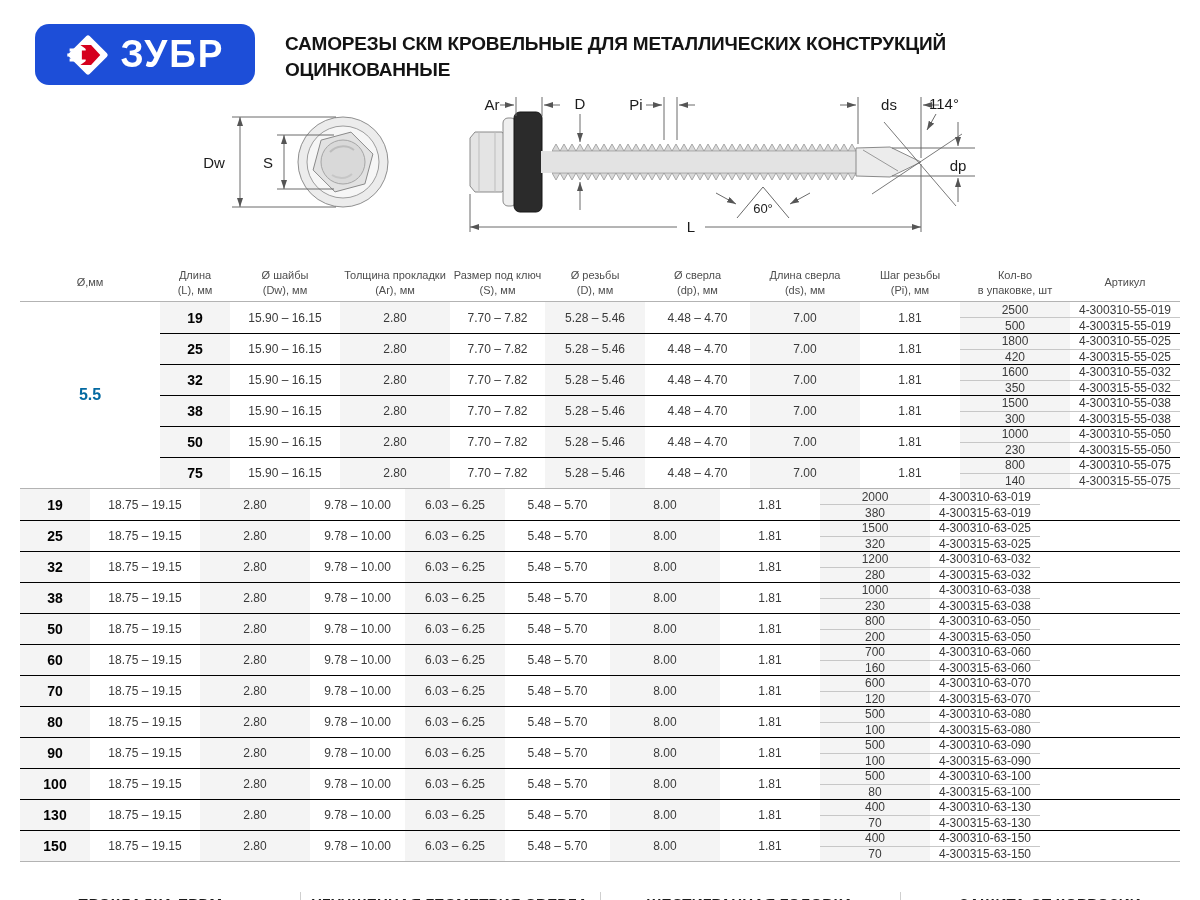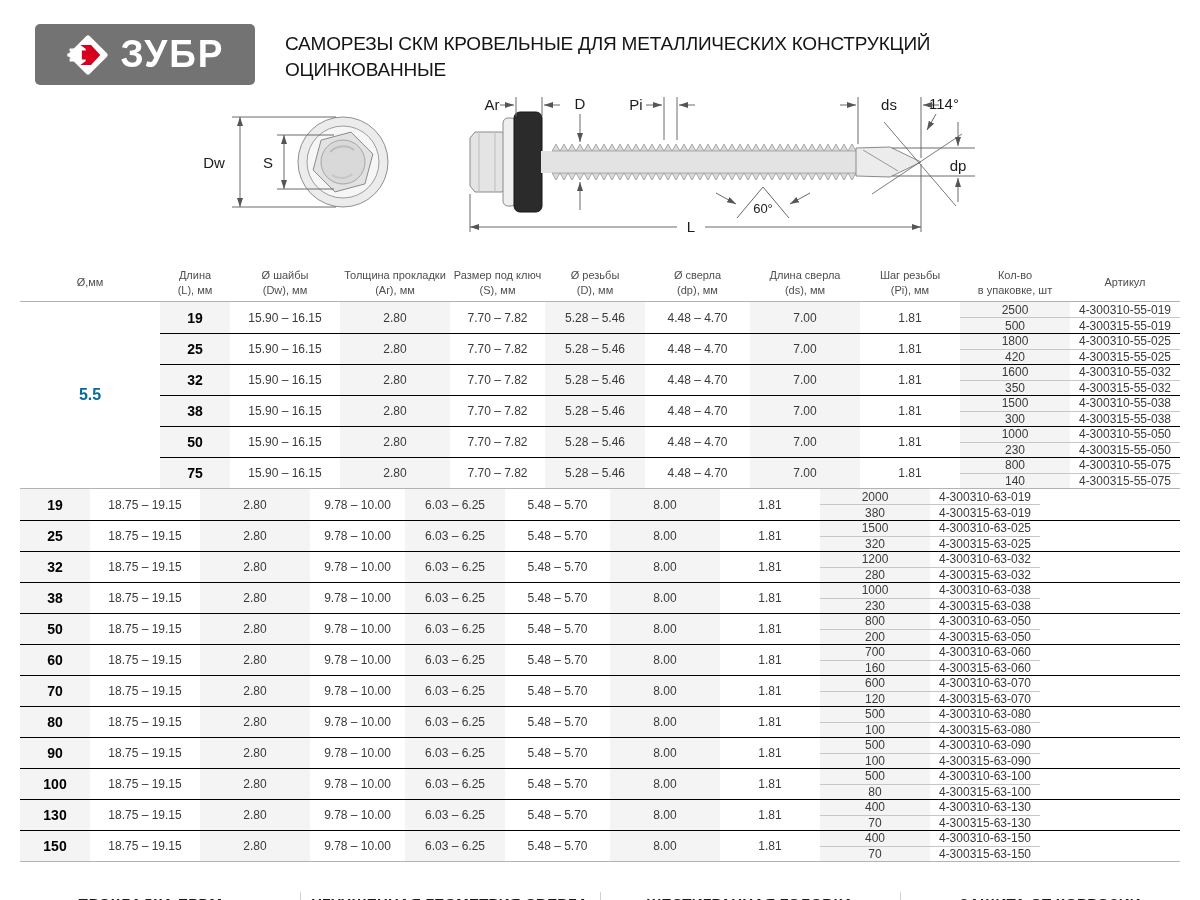--- a/index.html
+++ b/index.html
@@ -1,26 +1,26 @@
 <!DOCTYPE html>
 <html><head>
 <meta charset="utf-8">
 <style>
   * { box-sizing: border-box; margin: 0; padding: 0; }
   html,body { width:1200px; height:900px; background:#fff; overflow:hidden;
     font-family:"Liberation Sans", sans-serif; color:#222; }
 
   
   .top { display:flex; align-items:flex-start; padding:24px 40px 0 35px; height:90px; }
-  .logo { width:220px; height:61px; background:#737373; border-radius:5px;
+  .logo { width:220px; height:61px; background:#1d4ed8; border-radius:14px;
     display:flex; align-items:center; justify-content:center; gap:9px; flex:none; }
   .logo-text { color:#fff; font-weight:bold; font-size:37px; letter-spacing:2px;
     transform:scaleY(1.04); }
   .page-title { margin-left:30px; margin-top:7px; font-size:19px; line-height:26px;
-    font-weight:normal; color:#141414; letter-spacing:-0.2px; max-width:880px; }
+    font-weight:bold; color:#141414; letter-spacing:-0.2px; max-width:880px; }
 
   
   .diagram { height:160px; position:relative; }
   .diagram svg { display:block; }
   .dimtxt { font-size:15px; fill:#1c1c1c; }
   .dimtxt.small { font-size:13px; }
 
   
   .tbl { margin:14px 20px; }
   .thead { display:flex; height:37px; align-items:center; }

